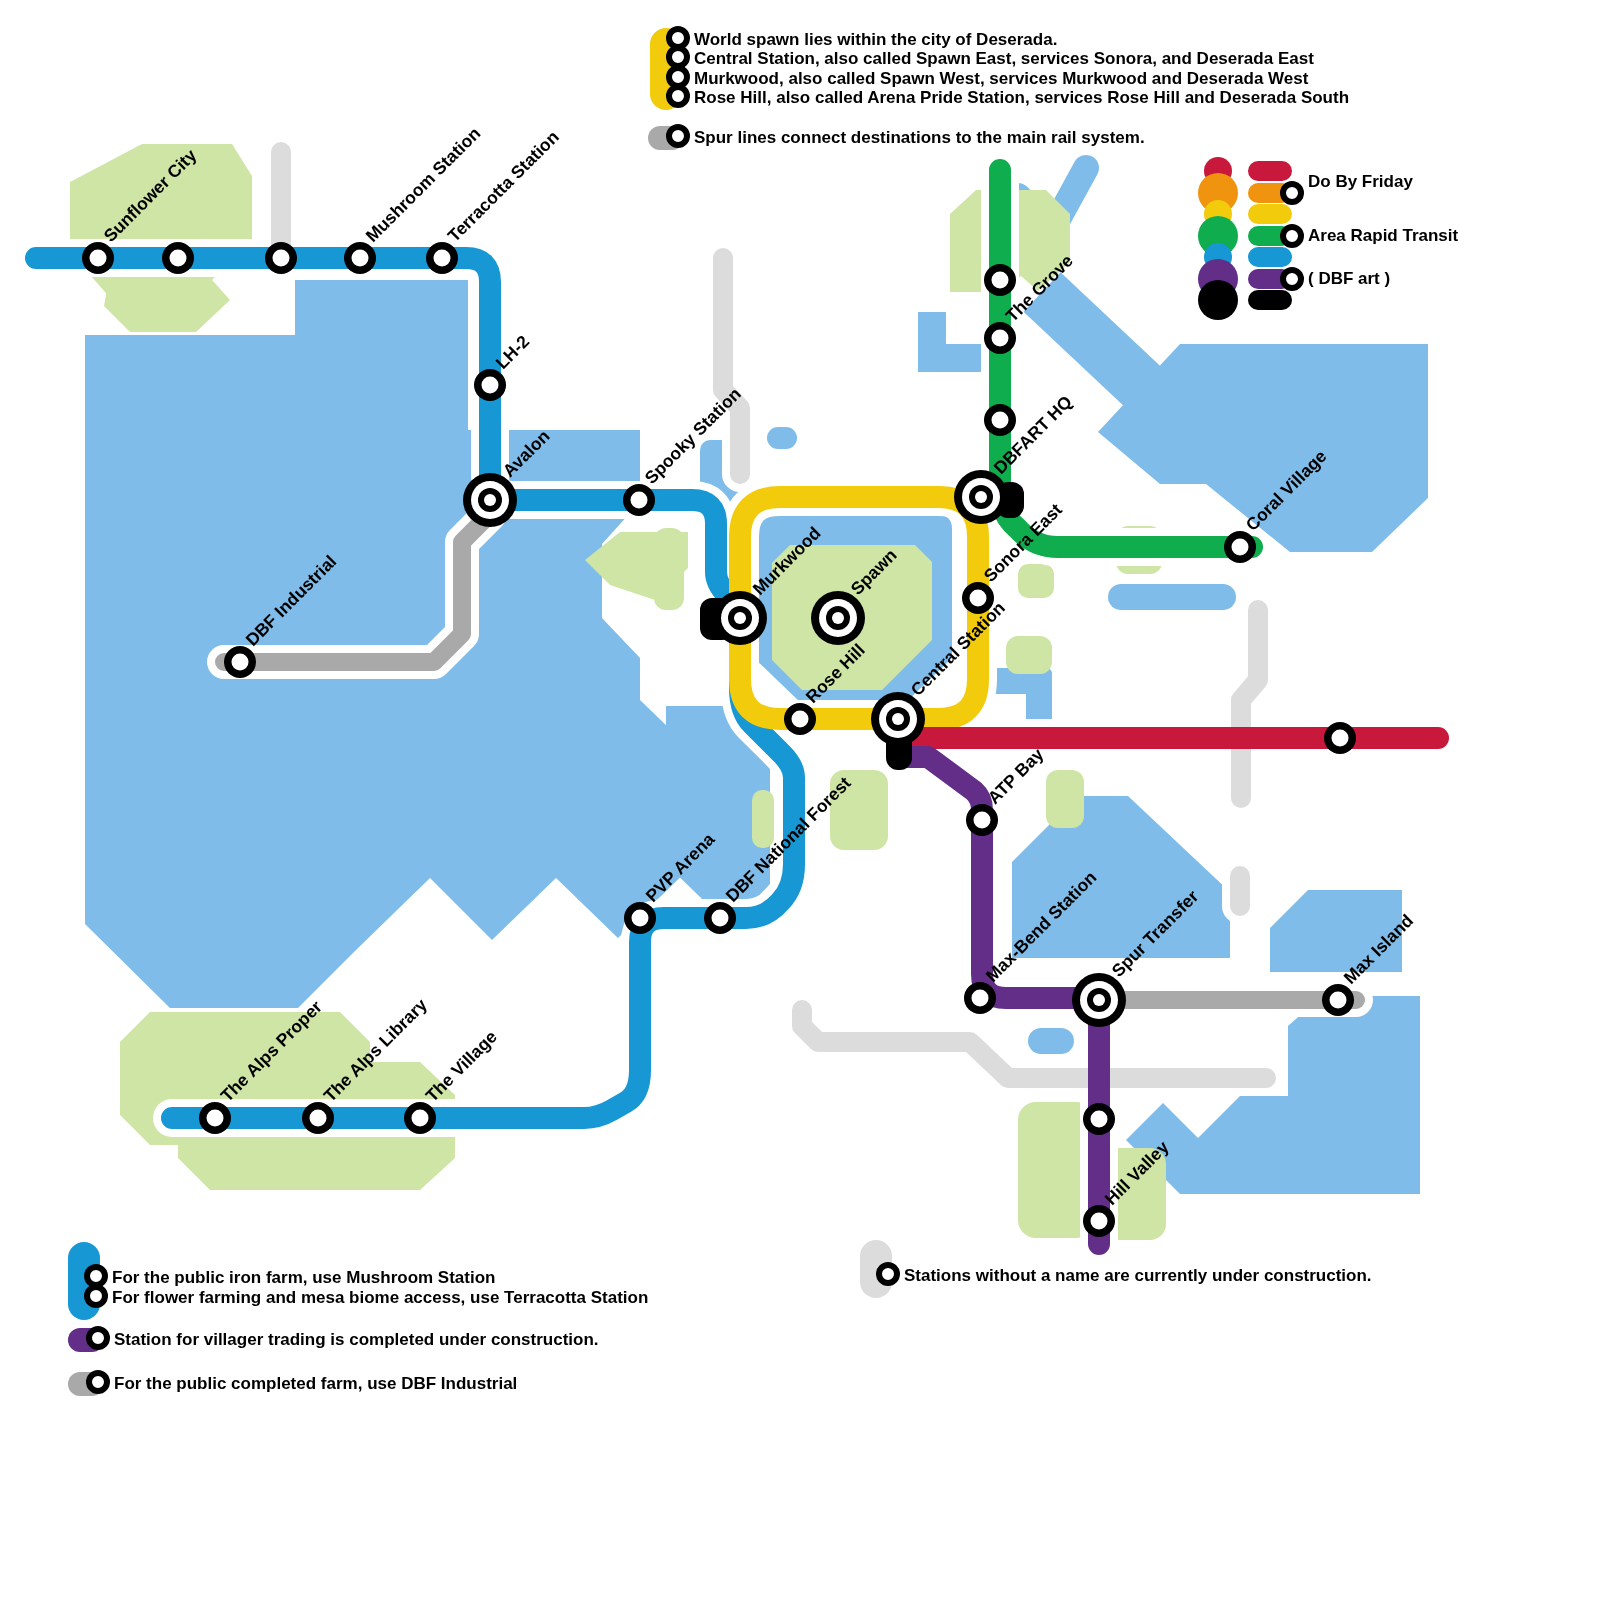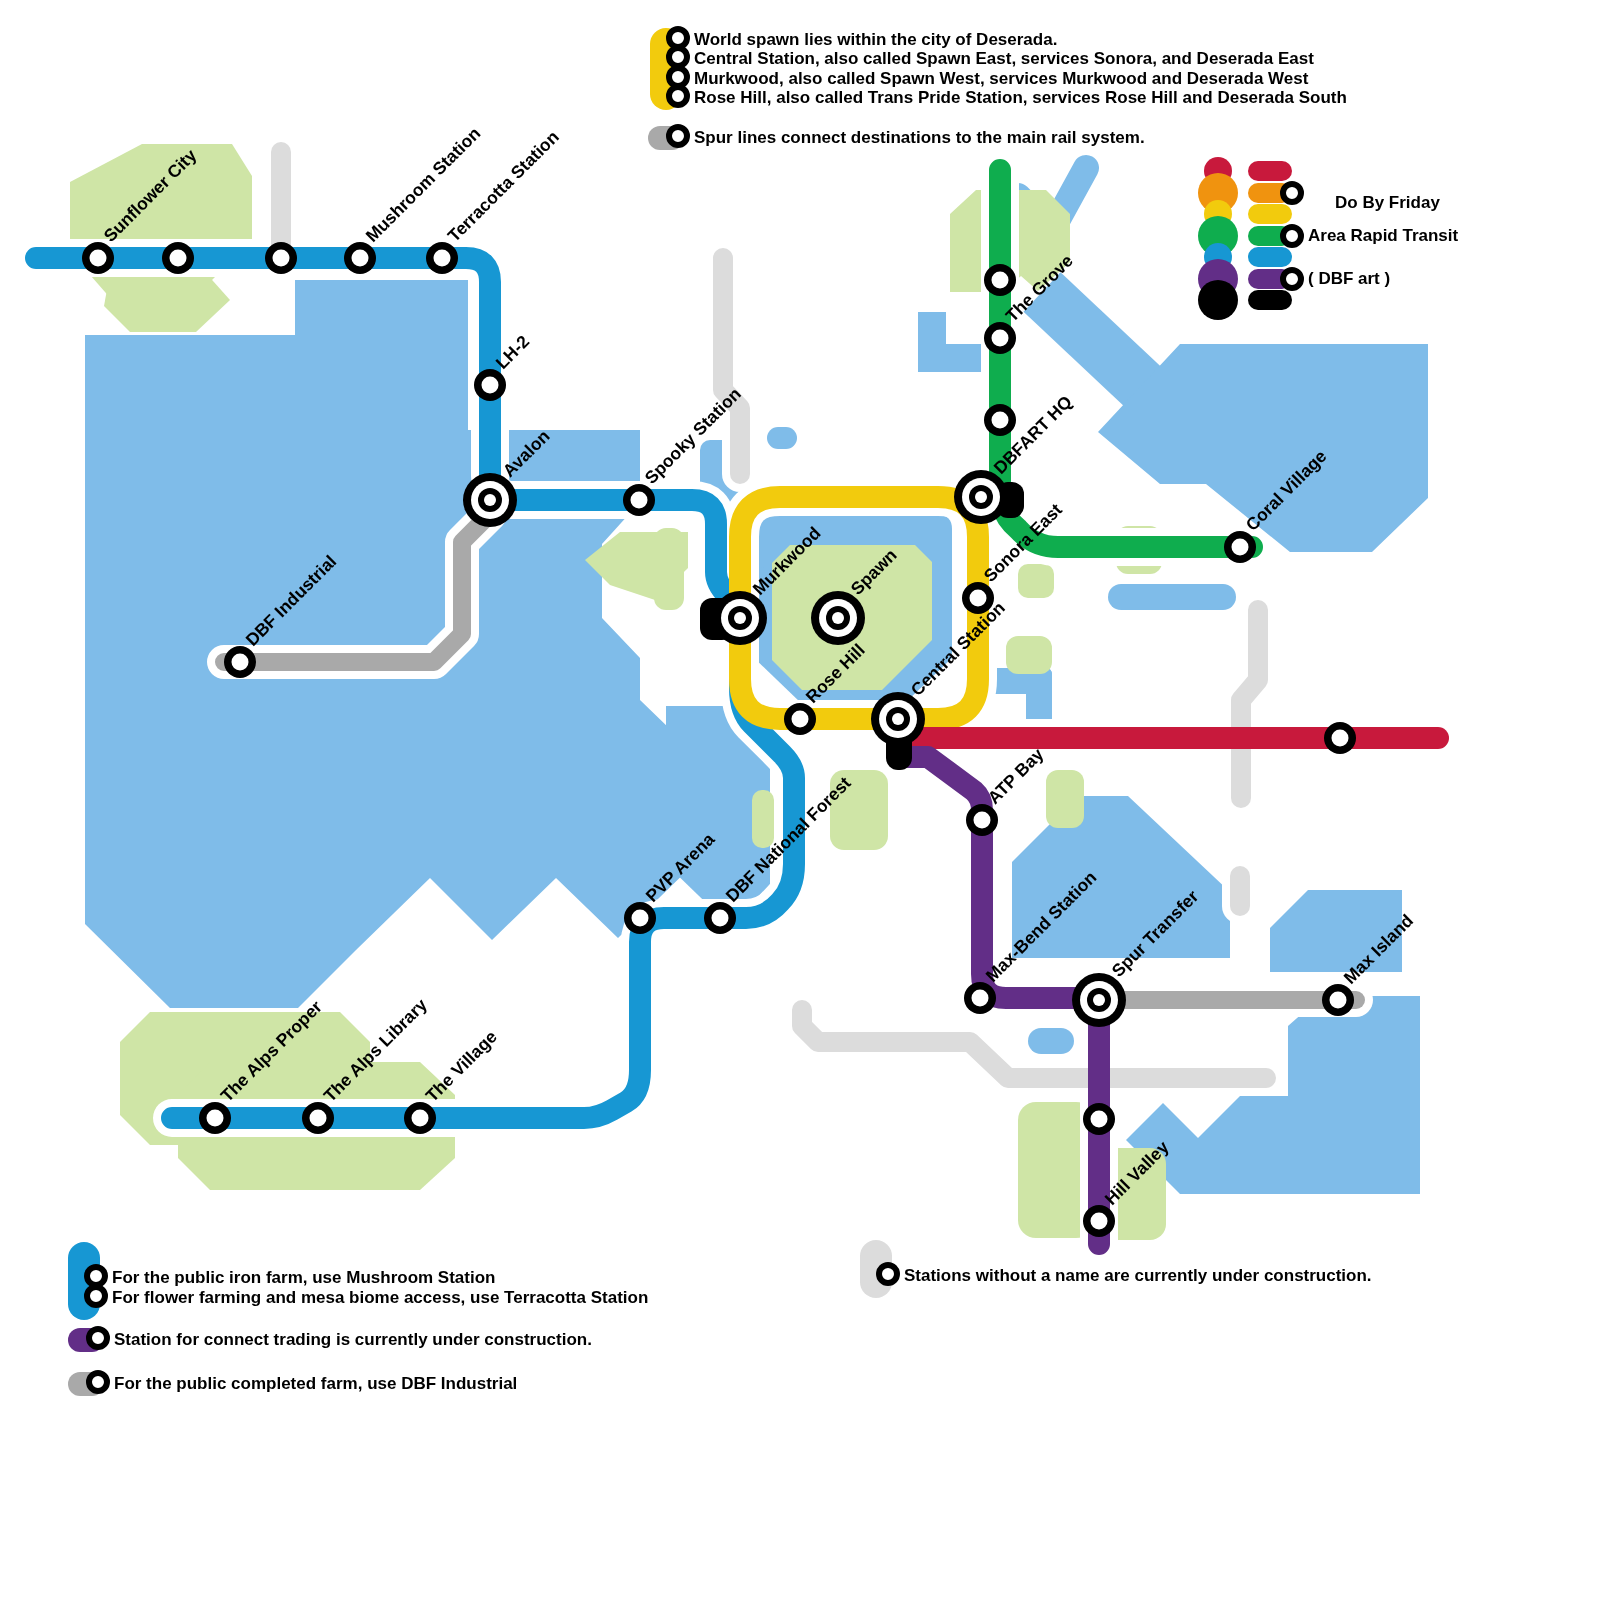--- a/index.html
+++ b/index.html
@@ -266,35 +266,35 @@
   <div class="note-row" style="left:666px;top:49px">
     <span class="dot"></span>
     <span>Central Station, also called Spawn East, services Sonora, and Deserada East</span>
   </div>
   <div class="note-row" style="left:666px;top:69px">
     <span class="dot"></span>
     <span>Murkwood, also called Spawn West, services Murkwood and Deserada West</span>
   </div>
   <div class="note-row" style="left:666px;top:88px">
     <span class="dot"></span>
-    <span>Rose Hill, also called Trans Pride Station, services Rose Hill and Deserada South</span>
+    <span>Rose Hill, also called Arena Pride Station, services Rose Hill and Deserada South</span>
   </div>
   <div class="chip" style="left:648px;top:126px;width:36px;height:24px;background:#A9A9A9;border-radius:12px;"></div>
   <div class="note-row" style="left:666px;top:128px">
     <span class="dot"></span>
     <span>Spur lines connect destinations to the main rail system.</span>
   </div>
 
   <div id="legend">
       <div style="position: absolute; border-radius: 50%; background: rgb(200, 25, 60); left: 1204px; top: 157px; width: 28px; height: 28px;"></div>
       <div style="position: absolute; left: 1248px; top: 161px; width: 44px; height: 20px; border-radius: 10px; background: rgb(200, 25, 60);"></div>
       <div style="position: absolute; border-radius: 50%; background: rgb(240, 147, 15); left: 1198px; top: 172.5px; width: 40px; height: 40px;"></div>
       <div style="position: absolute; left: 1248px; top: 182.5px; width: 44px; height: 20px; border-radius: 10px; background: rgb(240, 147, 15);"></div>
       <span class="dot" style="position: absolute; left: 1280px; top: 180.5px;"></span>
-      <div class="legend-label" style="left: 1308px; top: 193px; margin-left: 27px;">Do By Friday</div>
+      <div class="legend-label" style="left: 1308px; top: 172px;">Do By Friday</div>
       <div style="position: absolute; border-radius: 50%; background: rgb(242, 203, 13); left: 1204px; top: 200px; width: 28px; height: 28px;"></div>
       <div style="position: absolute; left: 1248px; top: 204px; width: 44px; height: 20px; border-radius: 10px; background: rgb(242, 203, 13);"></div>
       <div style="position: absolute; border-radius: 50%; background: rgb(15, 173, 78); left: 1198px; top: 215.5px; width: 40px; height: 40px;"></div>
       <div style="position: absolute; left: 1248px; top: 225.5px; width: 44px; height: 20px; border-radius: 10px; background: rgb(15, 173, 78);"></div>
       <span class="dot" style="position: absolute; left: 1280px; top: 223.5px;"></span>
       <div class="legend-label" style="left: 1308px; top: 225.5px;">Area Rapid Transit</div>
       <div style="position: absolute; border-radius: 50%; background: rgb(23, 151, 211); left: 1204px; top: 243px; width: 28px; height: 28px;"></div>
       <div style="position: absolute; left: 1248px; top: 247px; width: 44px; height: 20px; border-radius: 10px; background: rgb(23, 151, 211);"></div>
       <div style="position: absolute; border-radius: 50%; background: rgb(98, 46, 135); left: 1198px; top: 258.5px; width: 40px; height: 40px;"></div>
       <div style="position: absolute; left: 1248px; top: 268.5px; width: 44px; height: 20px; border-radius: 10px; background: rgb(98, 46, 135);"></div>
@@ -309,21 +309,21 @@
     <span class="dot"></span>
     <span>For the public iron farm, use Mushroom Station</span>
   </div>
   <div class="note-row" style="left:84px;top:1288px">
     <span class="dot"></span>
     <span>For flower farming and mesa biome access, use Terracotta Station</span>
   </div>
   <div class="chip" style="left:68px;top:1328px;width:36px;height:24px;background:#622E87;border-radius:12px;"></div>
   <div class="note-row" style="left:86px;top:1330px">
     <span class="dot"></span>
-    <span>Station for connect trading is currently under construction.</span>
+    <span>Station for villager trading is completed under construction.</span>
   </div>
   <div class="chip" style="left:68px;top:1372px;width:36px;height:24px;background:#A9A9A9;border-radius:12px;"></div>
   <div class="note-row" style="left:86px;top:1374px">
     <span class="dot"></span>
     <span>For the public completed farm, use DBF Industrial</span>
   </div>
 
   <div class="chip" style="left:860px;top:1240px;width:32px;height:58px;background:#DCDCDC;"></div>
   <div class="note-row" style="left:876px;top:1266px">
     <span class="dot"></span>

